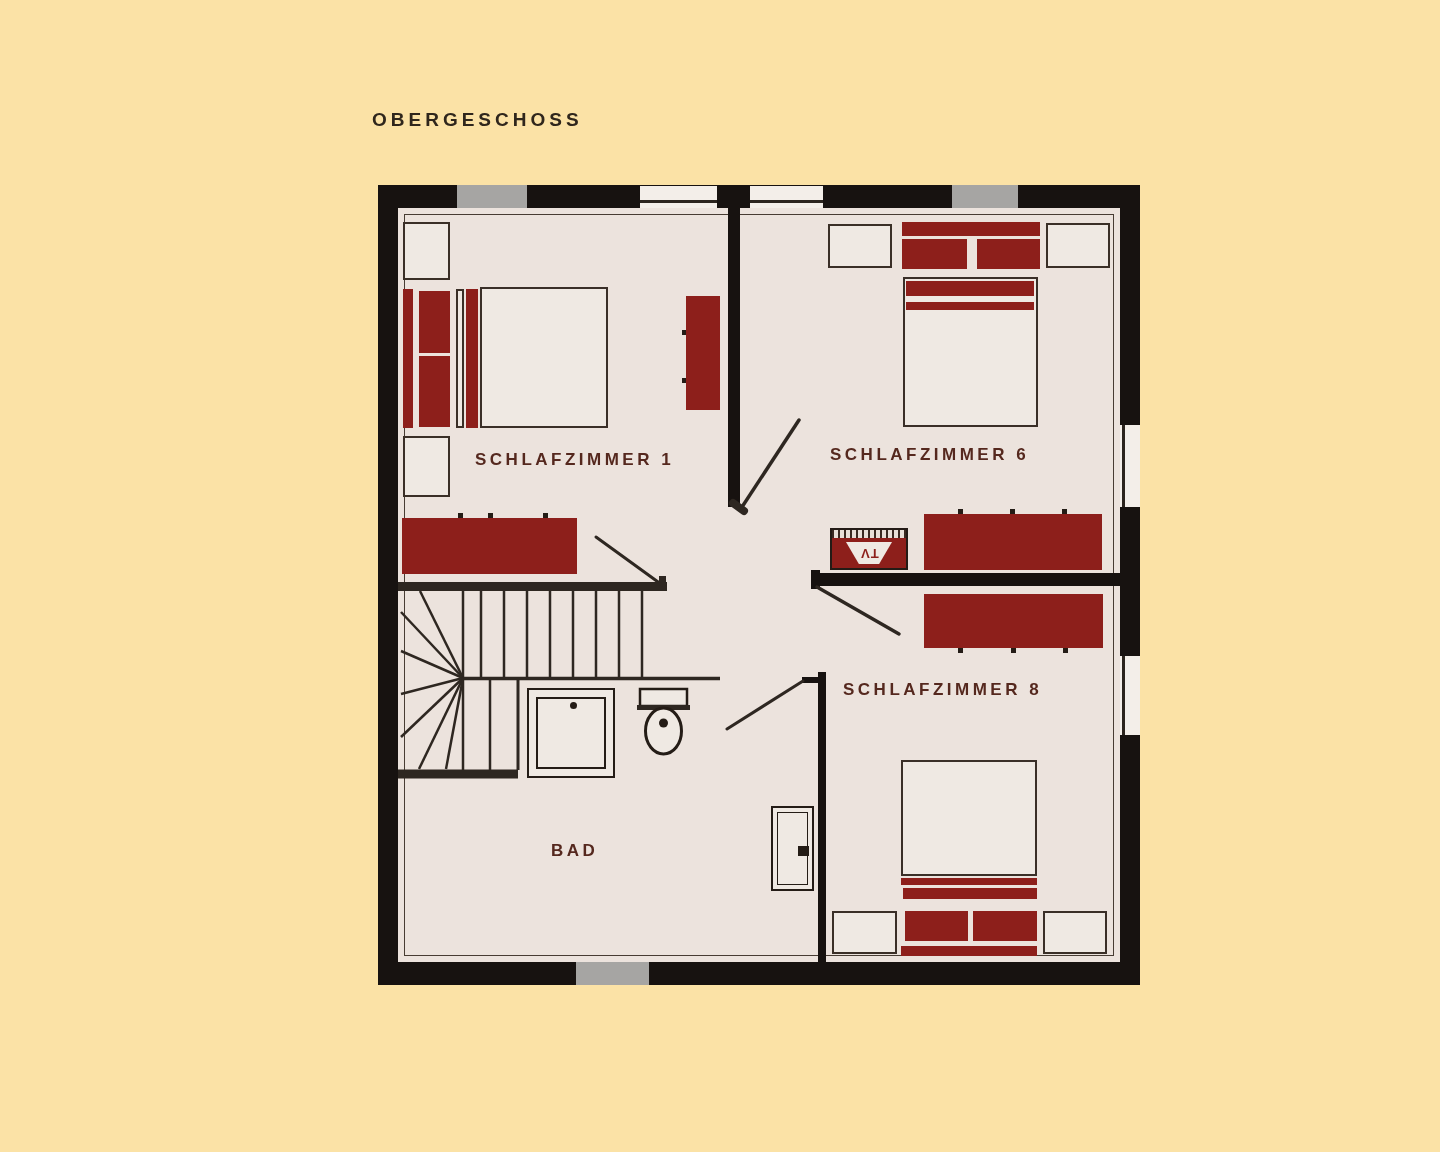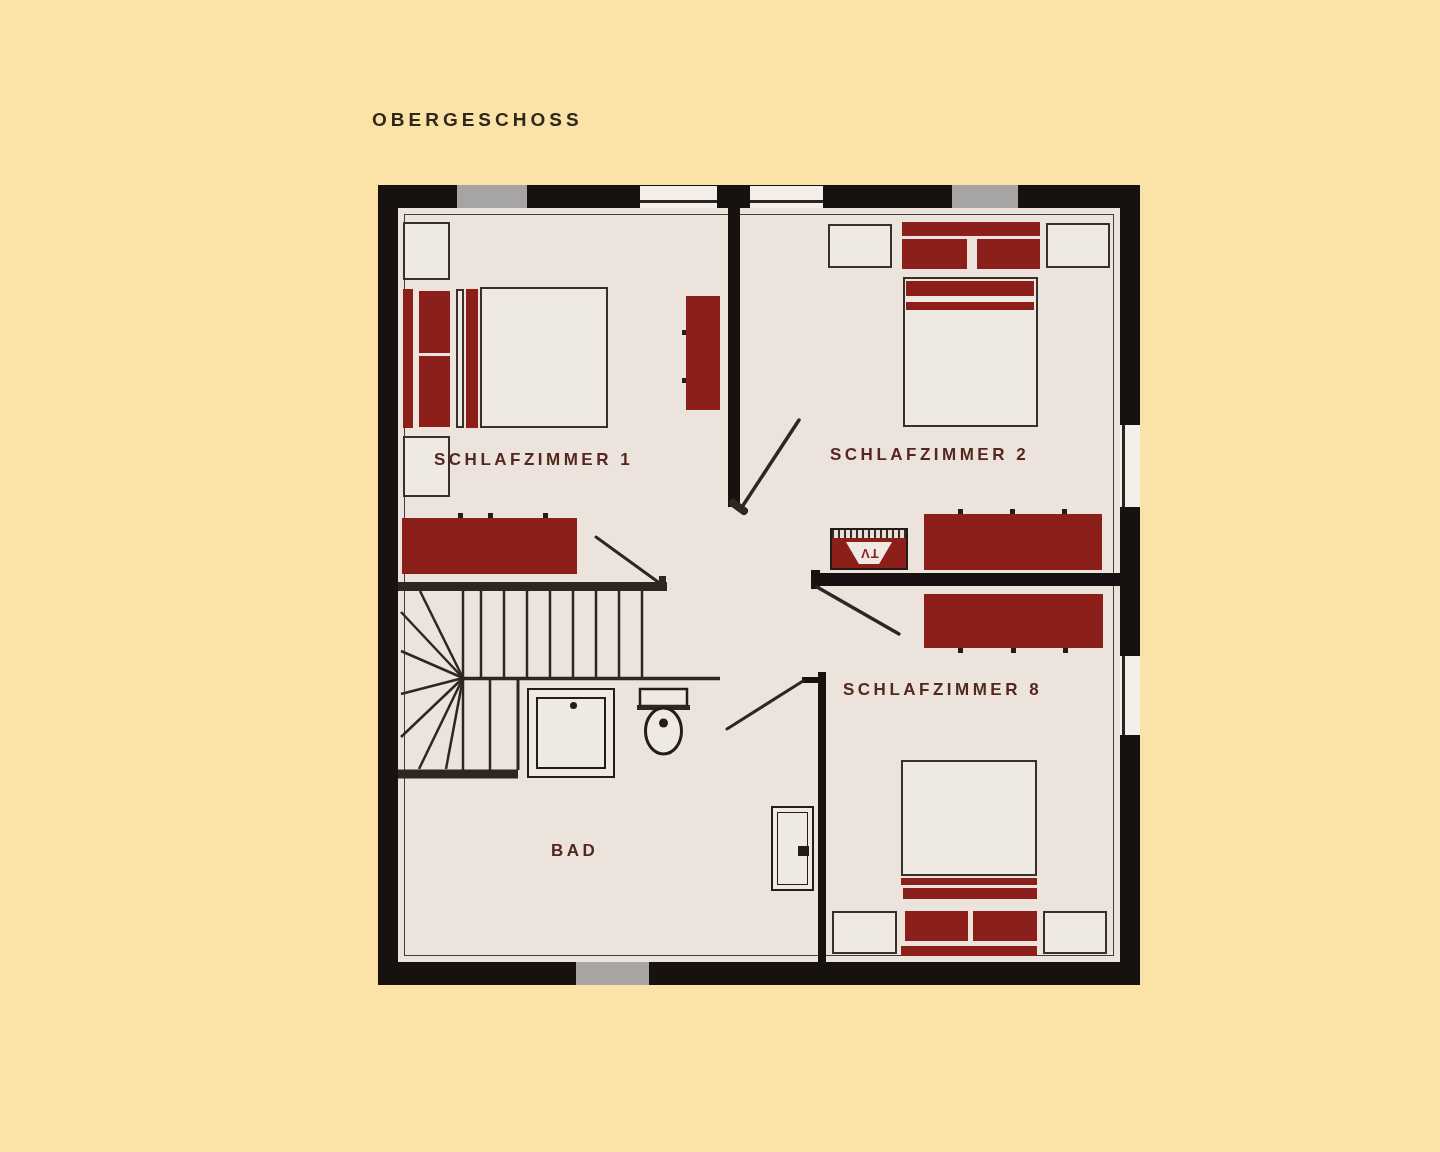--- a/index.html
+++ b/index.html
@@ -189,18 +189,18 @@
     </g>
 
     <g stroke="#241c16">
       <rect x="640" y="689" width="47" height="17" fill="var(--fill-light)" stroke-width="2.5"></rect>
       <line x1="637" y1="707.5" x2="690" y2="707.5" stroke-width="5"></line>
       <ellipse cx="663.5" cy="731" rx="18" ry="23" fill="var(--fill-light)" stroke-width="3"></ellipse>
       <circle cx="663.5" cy="723" r="4.5" fill="#241c16" stroke="none"></circle>
     </g>
   </svg>
 
-  <div class="label" style="left:434px;top:450px;">SCHLAFZIMMER 1</div>
-  <div class="label" style="left:830px;top:445px;">SCHLAFZIMMER 2</div>
+  <div class="label" style="left:475px;top:450px;">SCHLAFZIMMER 1</div>
+  <div class="label" style="left:830px;top:445px;">SCHLAFZIMMER 6</div>
   <div class="label" style="left:843px;top:680px;">SCHLAFZIMMER 8</div>
   <div class="label" style="left:551px;top:841px;">BAD</div>
 
 </div>
 
 </body></html>

